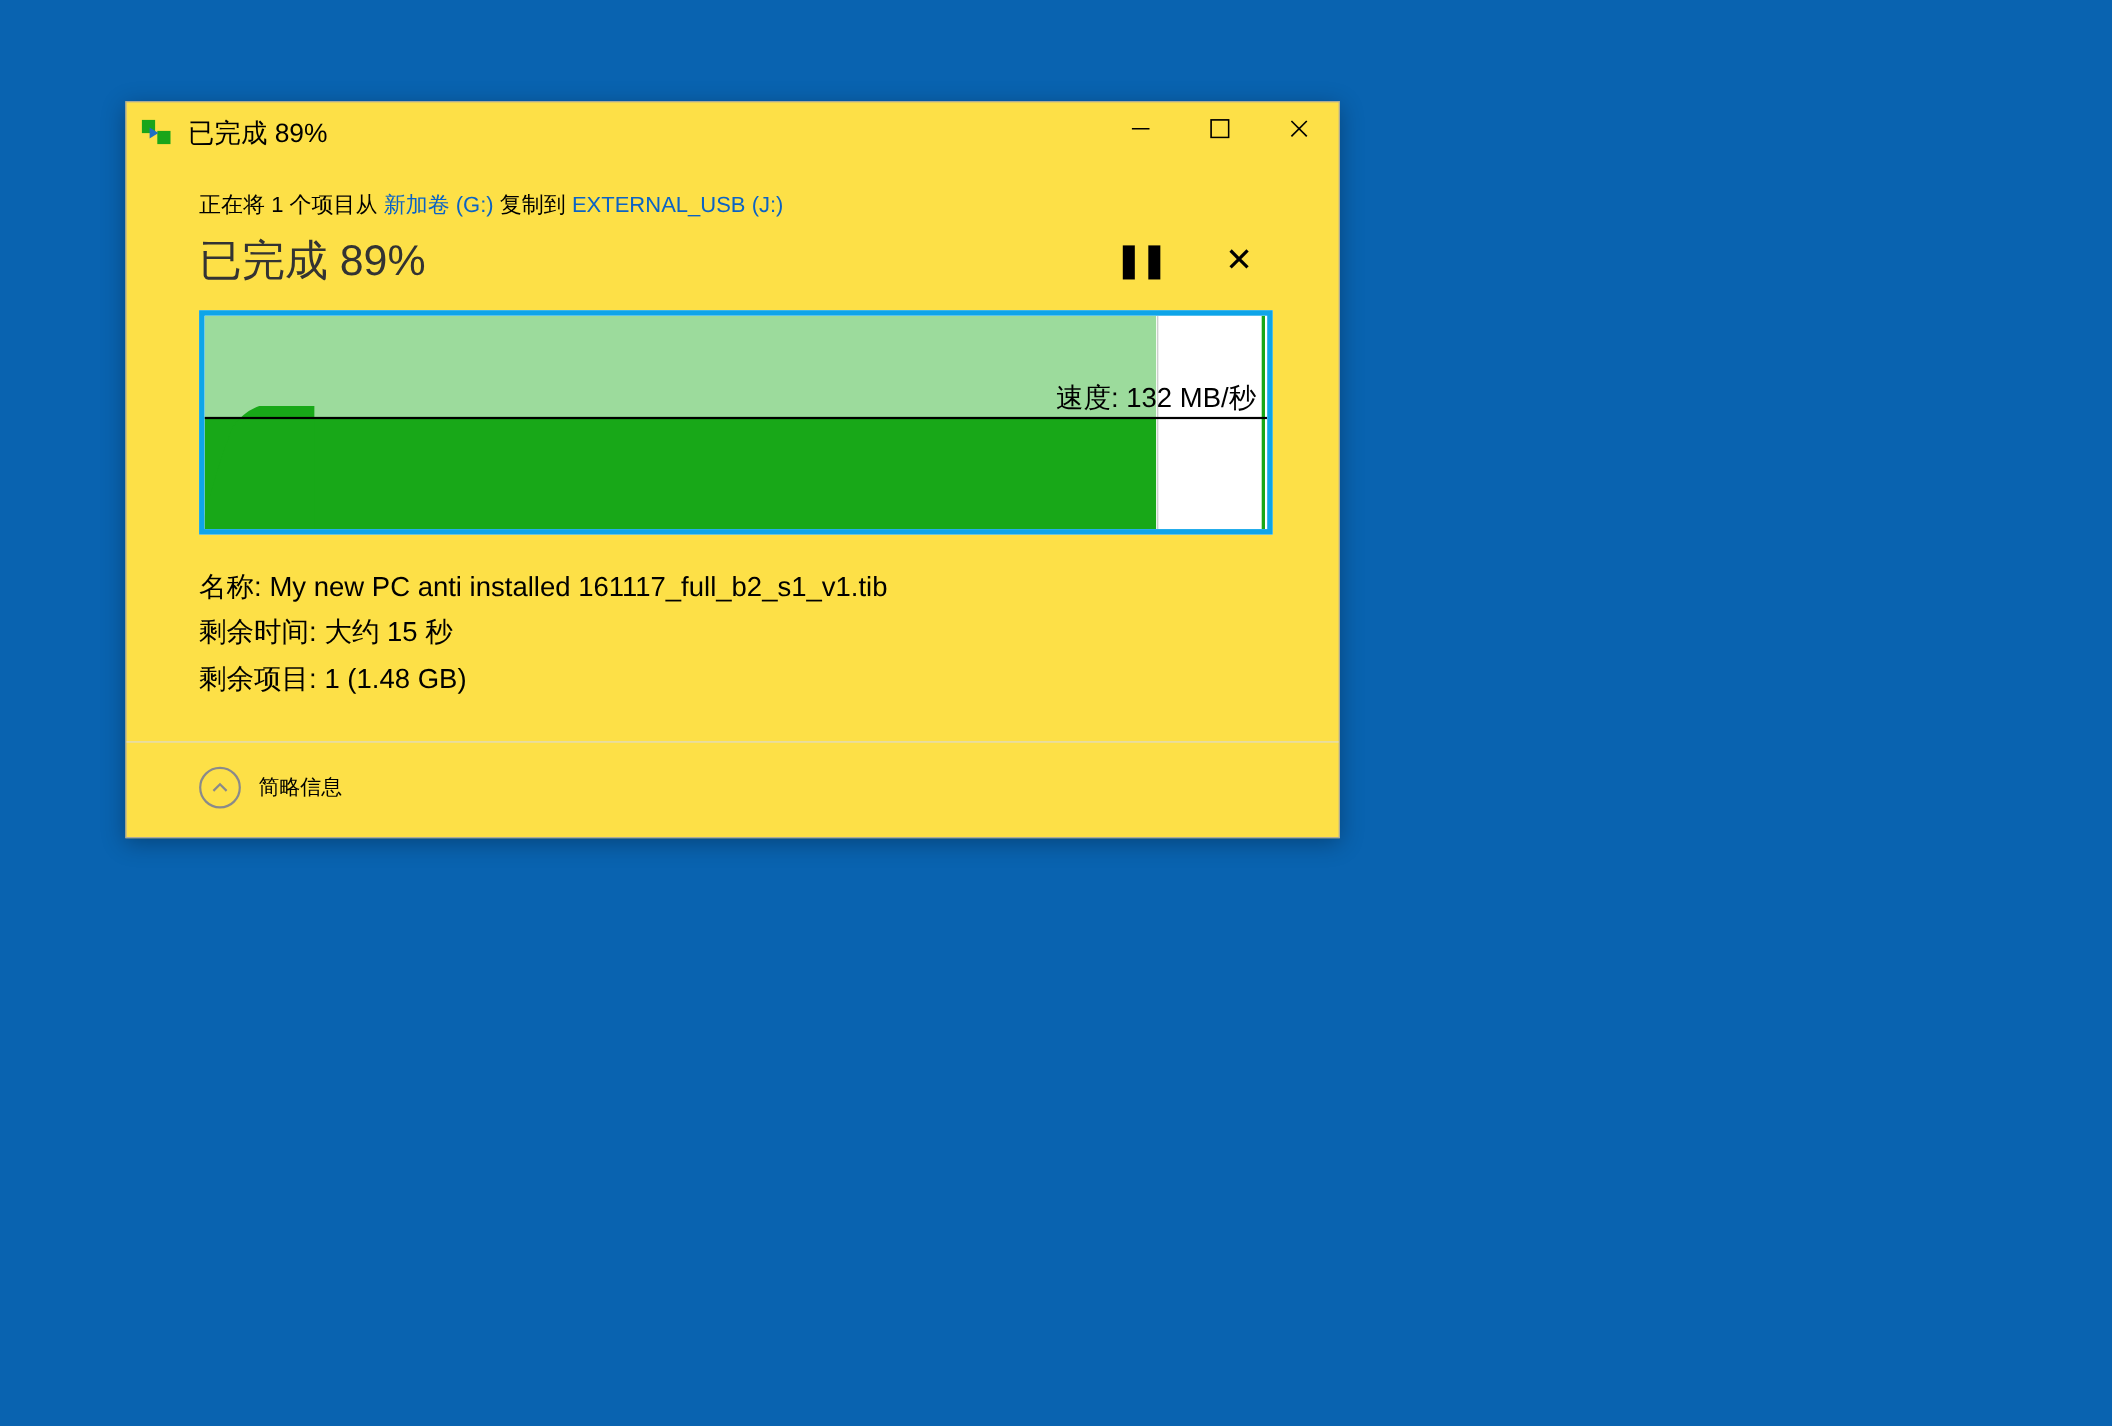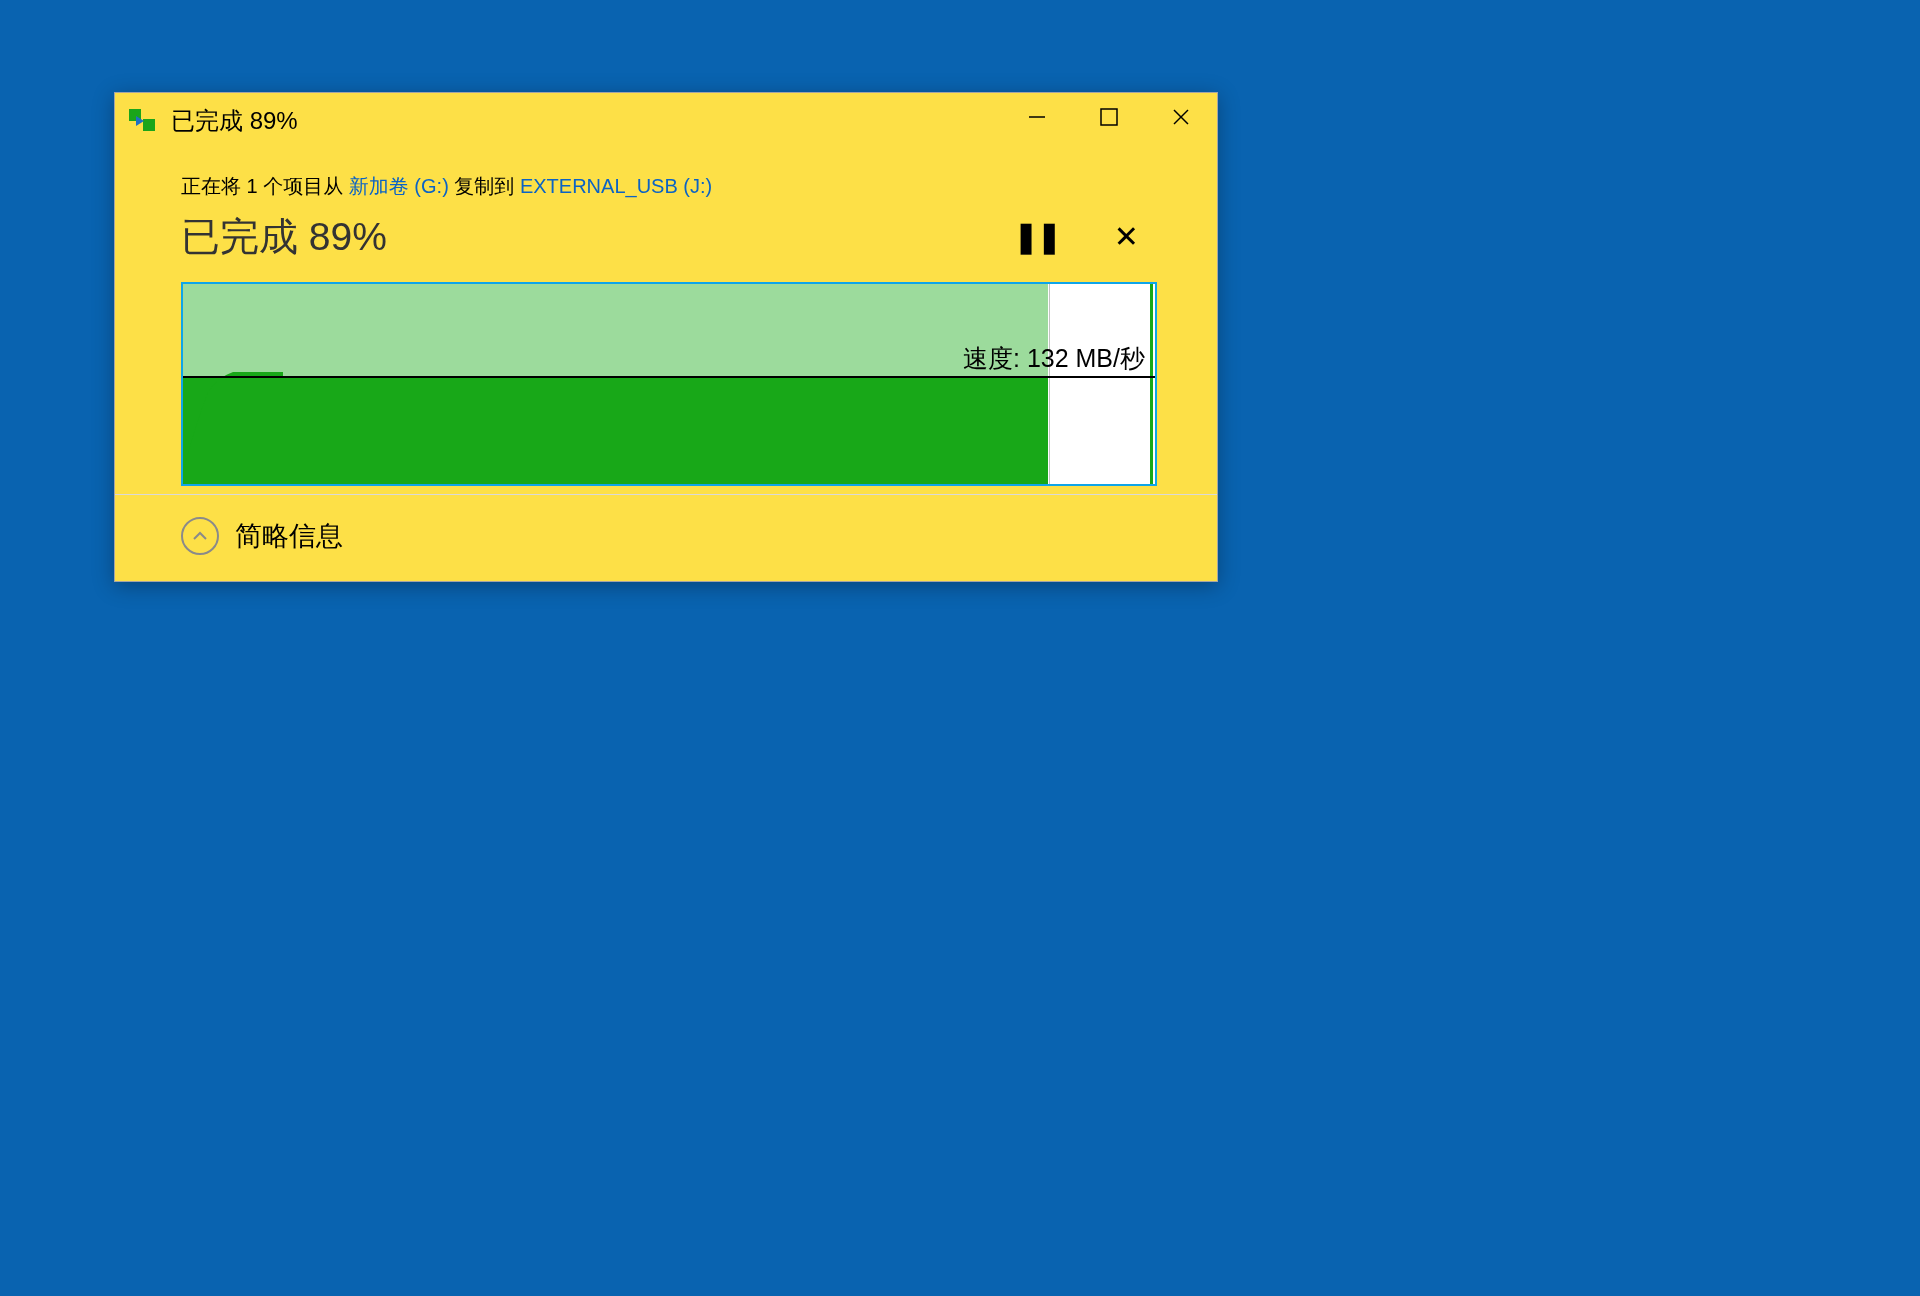--- a/index.html
+++ b/index.html
@@ -100,21 +100,21 @@
     color: #000;
     line-height: 1;
   }
   .pause-icon { letter-spacing: -2px; font-weight: bold; font-size:30px;}
   .cancel-icon { font-size: 30px; }
 
   
   .chart {
     width: 976px;
     height: 204px;
-    border: 2px solid #0ea5e9;
+    border: 5px solid #0ea5e9;
     position: relative;
     background: #fff;
     overflow: hidden;
   }
   .chart .grid-v1 { position:absolute; left: 866px; top:0; bottom:0; width:1px; background:#c3c3c3; }
   .chart .grid-v2 { position:absolute; right: 2px; top:0; bottom:0; width:3px; background:#18a818; }
   .chart .fill-top {
     position:absolute; left:0; top:0; height:92px;
     background:#9cdb9c;
   }
@@ -152,21 +152,21 @@
     align-items: center;
     gap: 16px;
   }
   .chev-circle {
     width: 38px; height: 38px;
     border: 2px solid #8a8a8a;
     border-radius: 50%;
     display:flex; align-items:center; justify-content:center;
   }
   .chev-circle svg { display:block; }
-  .footer-text { font-size: 27px; color:#000; }
+  .footer-text { font-size: 19px; color:#000; }
 </style>
 </head>
 <body>
 
 <div class="window">
 
   <div class="titlebar">
     <div class="title-icon">
       <div class="sq1"></div>
         <div class="sq2"></div>
@@ -212,20 +212,31 @@
       <div class="fill-bot" id="fill-bot" style="width: 865px;"></div>
       <svg class="curve" viewBox="0 0 100 112" preserveAspectRatio="none">
         <path d="M0,112 L0,100 Q10,60 25,20 Q35,5 50,0 L100,0 L100,112 Z" fill="#18a818"></path>
       </svg>
       <div class="grid-v1"></div>
       <div class="grid-v2"></div>
       <div class="spd-line"></div>
       <div class="spd-label">速度: 132 MB/秒</div>
     </div>
 
+    <div class="details">
+      <div>
+        <span>名称: </span><span>My new PC anti installed 161117_full_b2_s1_v1.tib</span>
+      </div>
+      <div>
+        <span>剩余时间: </span><span>大约 15 秒</span>
+      </div>
+      <div>
+        <span>剩余项目: </span><span>1 (1.48 GB)</span>
+      </div>
+    </div>
 
   </div>
 
   <div class="footer">
     <div class="chev-circle">
       <svg width="16" height="16">
         <polyline points="2,11 8,5 14,11" fill="none" stroke="#8a8a8a" stroke-width="2"></polyline>
       </svg>
     </div>
     <div class="footer-text">简略信息</div>

